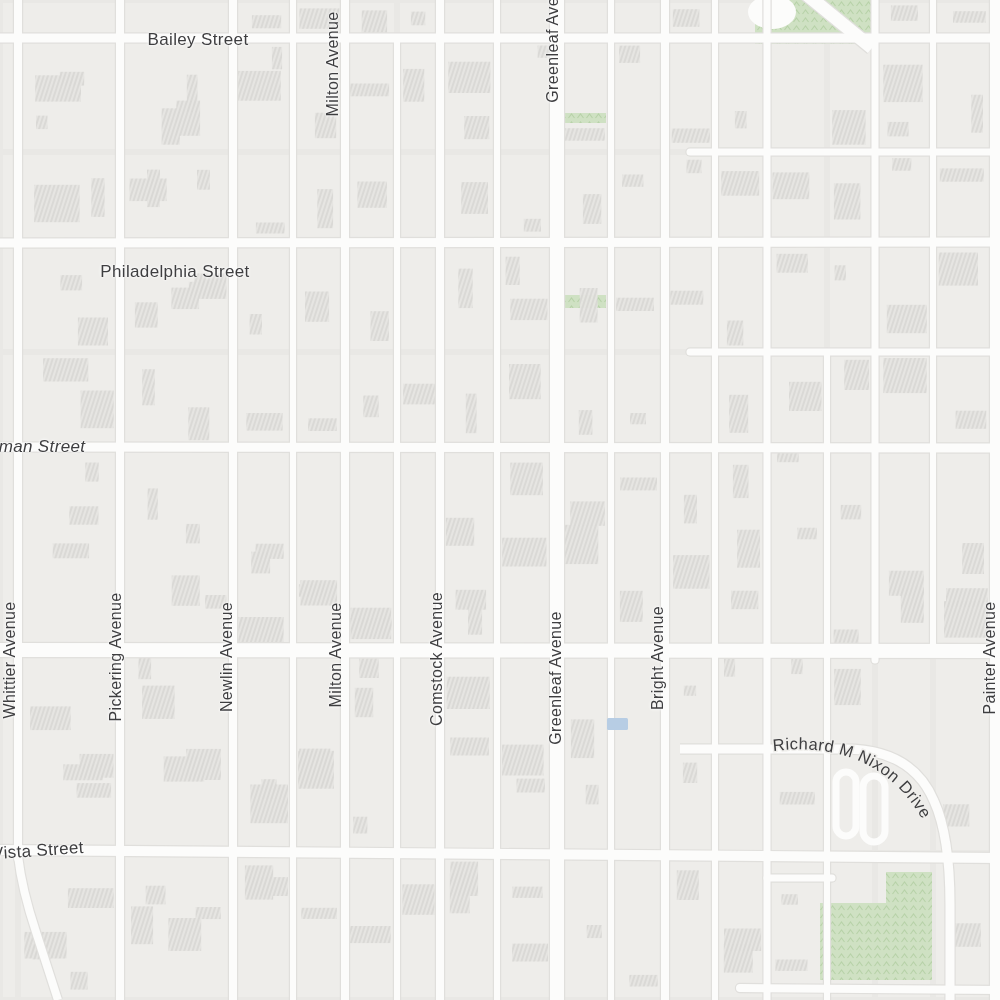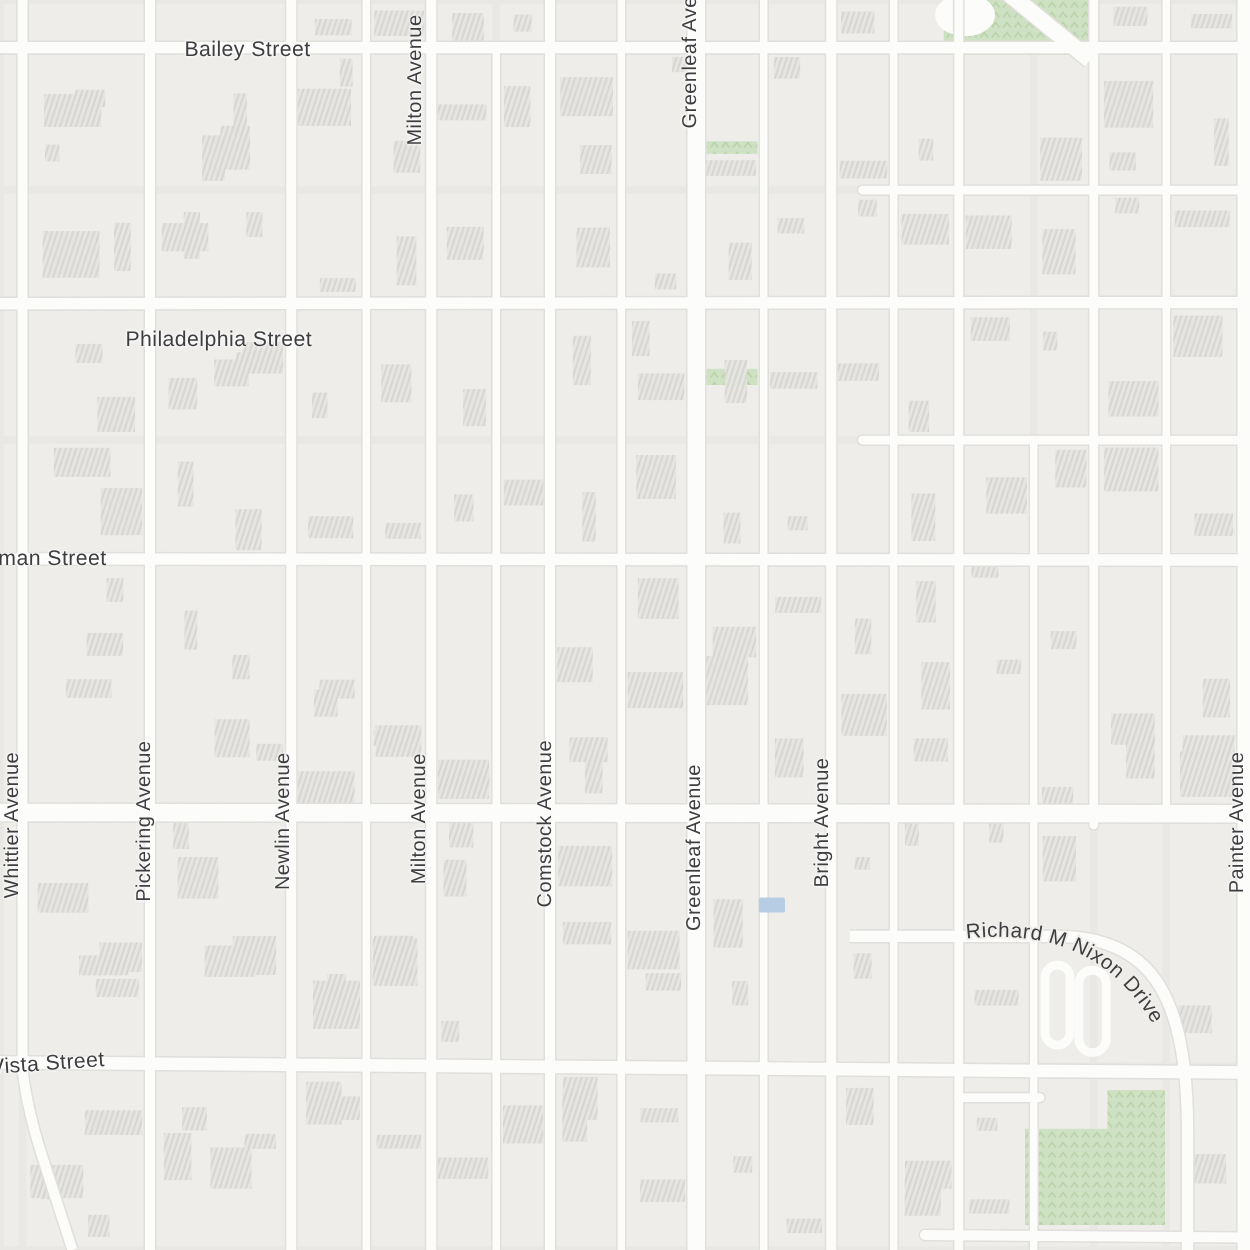--- a/index.html
+++ b/index.html
@@ -416,21 +416,21 @@
       <path d="M806 -6 L872 48" fill="none" stroke="#fcfcfb" stroke-width="13"></path>
       <rect x="836" y="772" width="20" height="64" rx="10" fill="none" stroke="#fcfcfb" stroke-width="7"></rect>
       <rect x="863" y="776" width="22" height="66" rx="11" fill="none" stroke="#fcfcfb" stroke-width="7"></rect>
       <rect x="607" y="718" width="21" height="12" rx="1.5" fill="#b7cde4"></rect>
       <path id="nixonPath" d="M773 751 Q882 738 928 830" fill="none"></path>
       <text font-size="16.5" fill="#3e3e40" letter-spacing="0.5" font-weight="500" style="paint-order:stroke;stroke:#efeeeb;stroke-width:3px;"><textPath href="#nixonPath" startOffset="0">Richard M Nixon Drive</textPath></text>
     </svg>
   <div id="label-layer">
       <div class="street-label" style="left: 198px; top: 40px; font-size: 17px; color: rgb(62, 62, 64); transform: translate(-50%, -50%) rotate(0deg);">Bailey Street</div>
       <div class="street-label" style="left: 175px; top: 240px; font-size: 17px; color: rgb(62, 62, 64); transform: translate(-50%, -50%) rotate(0deg); margin-top: 32px;">Philadelphia Street</div>
-      <div class="street-label" style="left: 42px; top: 447px; font-size: 17px; color: rgb(62, 62, 64); transform: translate(-50%, -50%) rotate(0deg);">man Street</div>
+      <div class="street-label" style="left: 42px; top: 447px; font-size: 17px; color: rgb(62, 62, 64); transform: translate(-50%, -50%) rotate(0deg); font-style: italic;">man Street</div>
       <div class="street-label" style="left: 38px; top: 851px; font-size: 17px; color: rgb(62, 62, 64); transform: translate(-50%, -50%) rotate(-4deg);">Vista Street</div>
       <div class="street-label" style="left: 333px; top: 64px; font-size: 16px; color: rgb(62, 62, 64); transform: translate(-50%, -50%) rotate(-90deg);">Milton Avenue</div>
       <div class="street-label" style="left: 553px; top: 36px; font-size: 16px; color: rgb(62, 62, 64); transform: translate(-50%, -50%) rotate(-90deg);">Greenleaf Avenue</div>
       <div class="street-label" style="left: 10px; top: 660px; font-size: 16px; color: rgb(62, 62, 64); transform: translate(-50%, -50%) rotate(-90deg);">Whittier Avenue</div>
       <div class="street-label" style="left: 116px; top: 657px; font-size: 16px; color: rgb(62, 62, 64); transform: translate(-50%, -50%) rotate(-90deg);">Pickering Avenue</div>
       <div class="street-label" style="left: 227px; top: 657px; font-size: 16px; color: rgb(62, 62, 64); transform: translate(-50%, -50%) rotate(-90deg);">Newlin Avenue</div>
       <div class="street-label" style="left: 336px; top: 655px; font-size: 16px; color: rgb(62, 62, 64); transform: translate(-50%, -50%) rotate(-90deg);">Milton Avenue</div>
       <div class="street-label" style="left: 437px; top: 659px; font-size: 16px; color: rgb(62, 62, 64); transform: translate(-50%, -50%) rotate(-90deg);">Comstock Avenue</div>
       <div class="street-label" style="left: 556px; top: 678px; font-size: 16px; color: rgb(62, 62, 64); transform: translate(-50%, -50%) rotate(-90deg);">Greenleaf Avenue</div>
       <div class="street-label" style="left: 658px; top: 658px; font-size: 16px; color: rgb(62, 62, 64); transform: translate(-50%, -50%) rotate(-90deg);">Bright Avenue</div>

